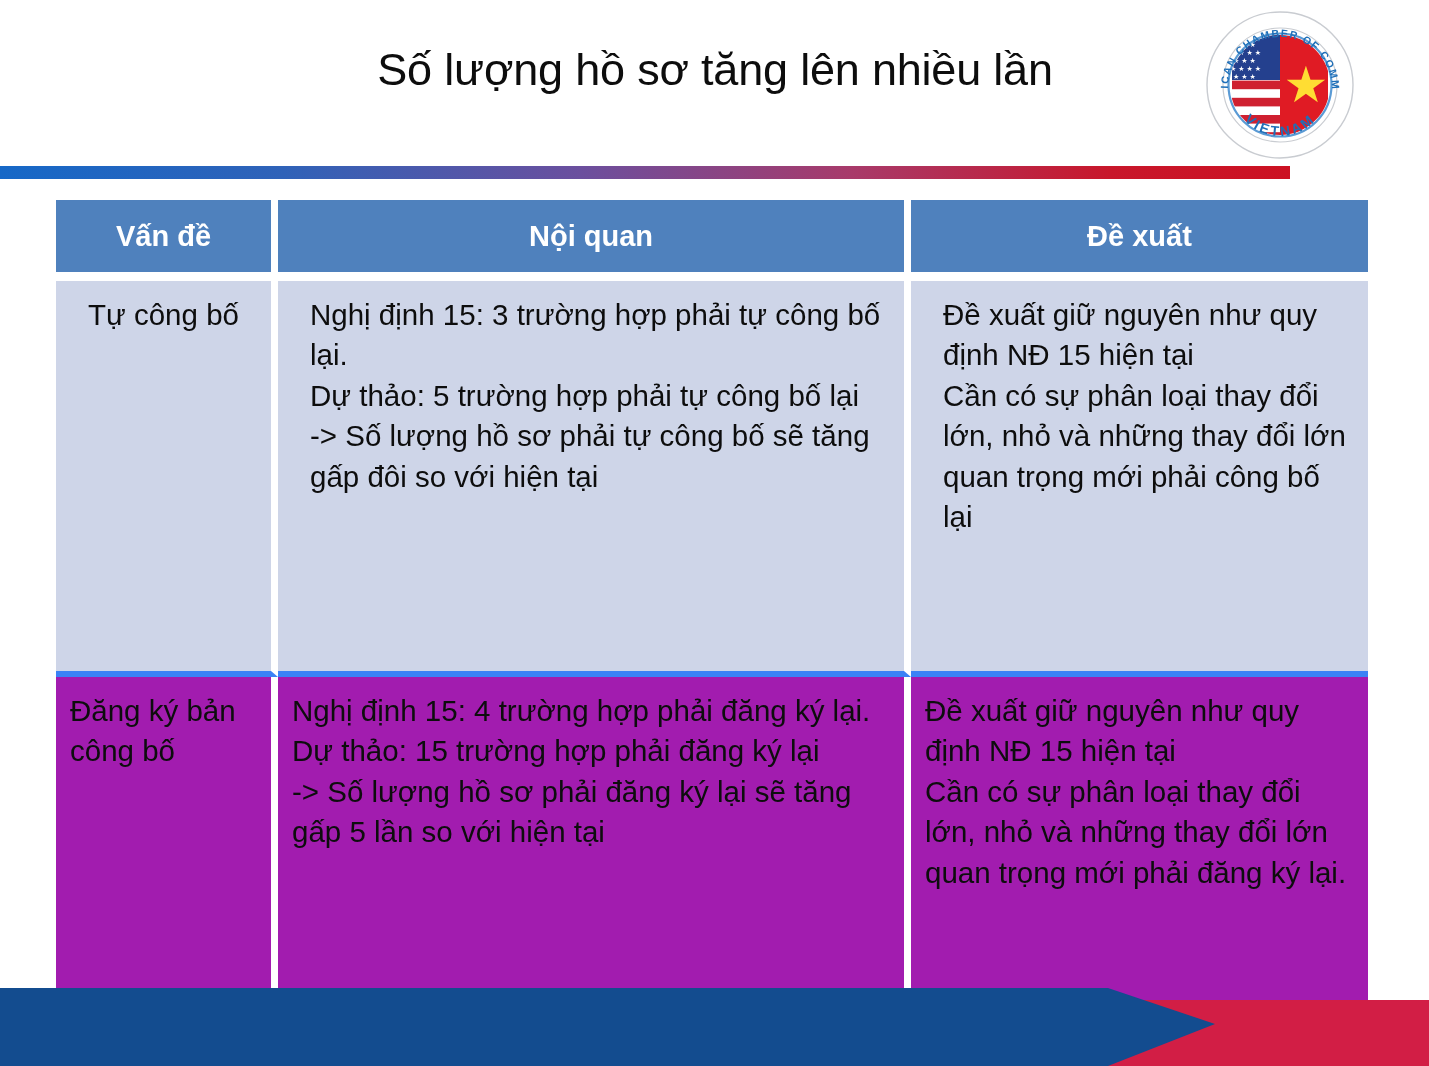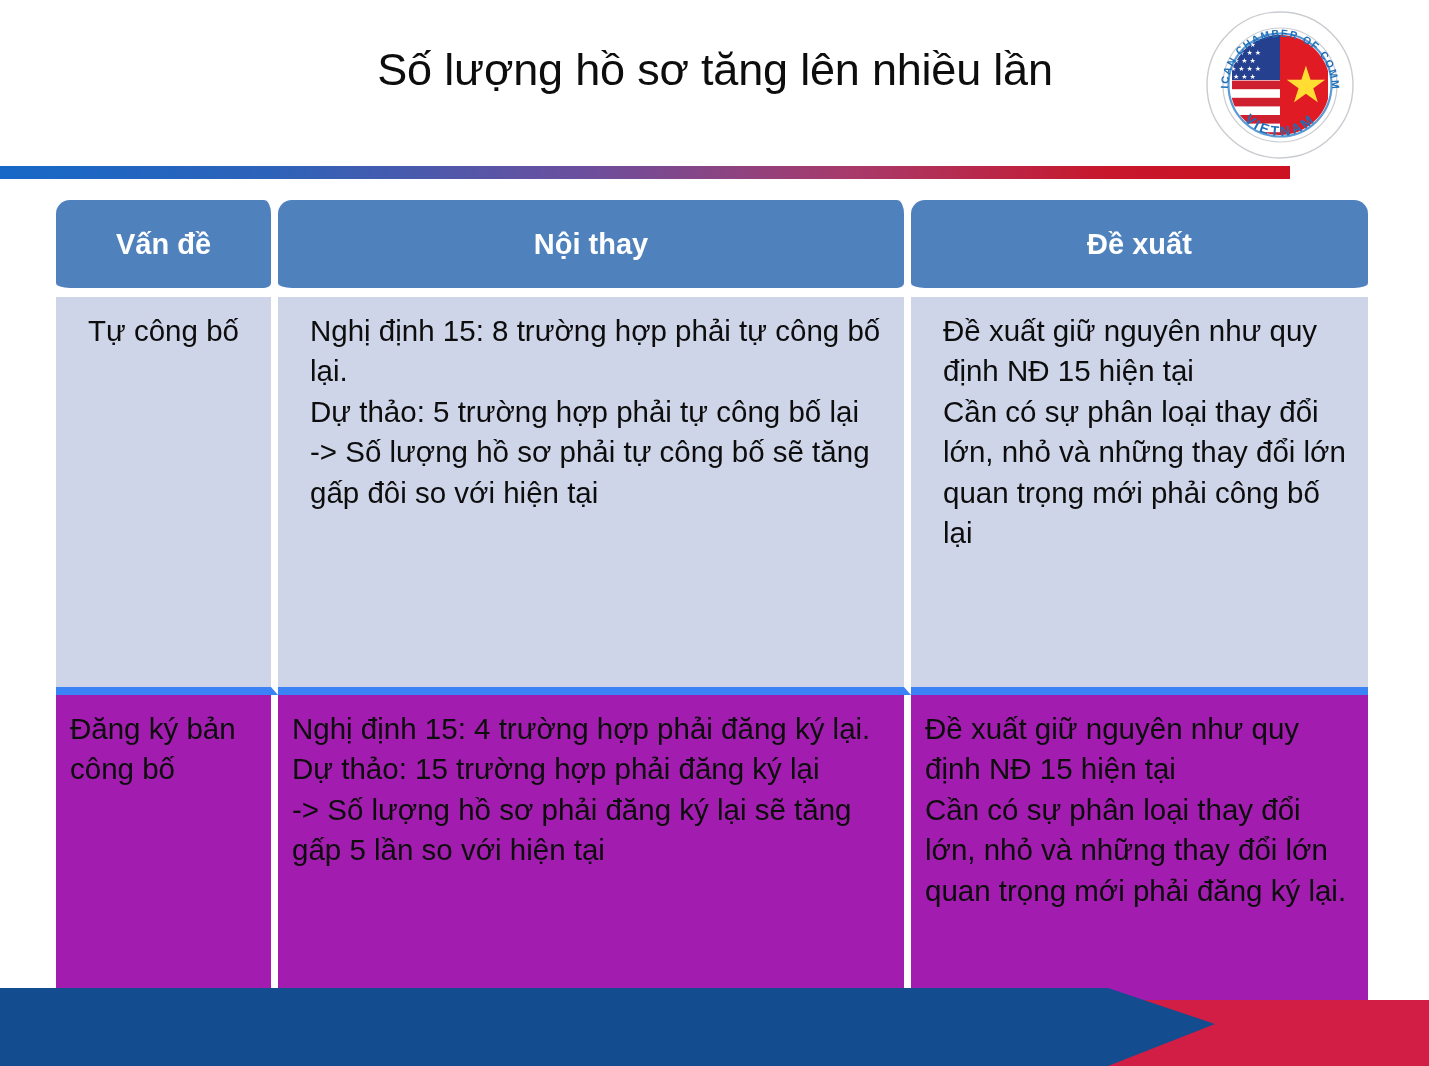--- a/index.html
+++ b/index.html
@@ -68,41 +68,40 @@
   #issues-table col.c3 { width: 457px; }
 
   #issues-table th {
     background: #4f81bd;
     color: #ffffff;
     font-size: 29px;
     font-weight: bold;
     text-align: center;
     vertical-align: middle;
     height: 72px;
-    padding: 8px 8px;
+    padding: 0 8px;
     border-right: 7px solid #ffffff;
     border-bottom: 9px solid #ffffff;
-    border-radius: 14px;
   }
   #issues-table th:last-child { border-right: none; }
 
   #issues-table td {
     font-size: 29.5px;
     line-height: 1.37;
     color: #0d0d0d;
     vertical-align: top;
     padding: 14px 16px 18px 14px;
     border-right: 7px solid #ffffff;
   }
   #issues-table td:last-child { border-right: none; }
 
   #issues-table tr.row-1 td {
     background: #ced5e8;
     height: 358px;
-    border-bottom: 8px solid #3b82f6;
+    border-bottom: 6px solid #3b82f6;
     padding-left: 32px;
   }
   #issues-table tr.row-2 td {
     background: #a21caf;
     height: 330px;
   }
   #issues-table td .line { display: block; white-space: pre-wrap; }
 
   
   #bottom-banner {
@@ -201,31 +200,31 @@
 
 <table id="issues-table">
   <colgroup>
       <col class="c1">
       <col class="c2">
       <col class="c3">
     </colgroup>
   <thead>
     <tr>
       <th>Vấn đề</th>
-      <th>Nội thay</th>
+      <th>Nội quan</th>
       <th>Đề xuất</th>
     </tr>
   </thead>
   <tbody>
     <tr class="row-1">
       <td>
         <span class="line">Tự công bố</span>
       </td>
       <td>
-        <span class="line">Nghị định 15: 8 trường hợp phải tự công bố lại.</span>
+        <span class="line">Nghị định 15: 3 trường hợp phải tự công bố lại.</span>
         <span class="line">Dự thảo: 5 trường hợp phải tự công bố lại</span>
         <span class="line">-&gt; Số lượng hồ sơ phải tự công bố sẽ tăng gấp đôi so với hiện tại</span>
       </td>
       <td>
         <span class="line">Đề xuất giữ nguyên như quy định NĐ 15 hiện tại</span>
         <span class="line">Cần có sự phân loại thay đổi lớn, nhỏ và những thay đổi lớn quan trọng mới phải công bố lại</span>
       </td>
     </tr>
     <tr class="row-2">
       <td>

